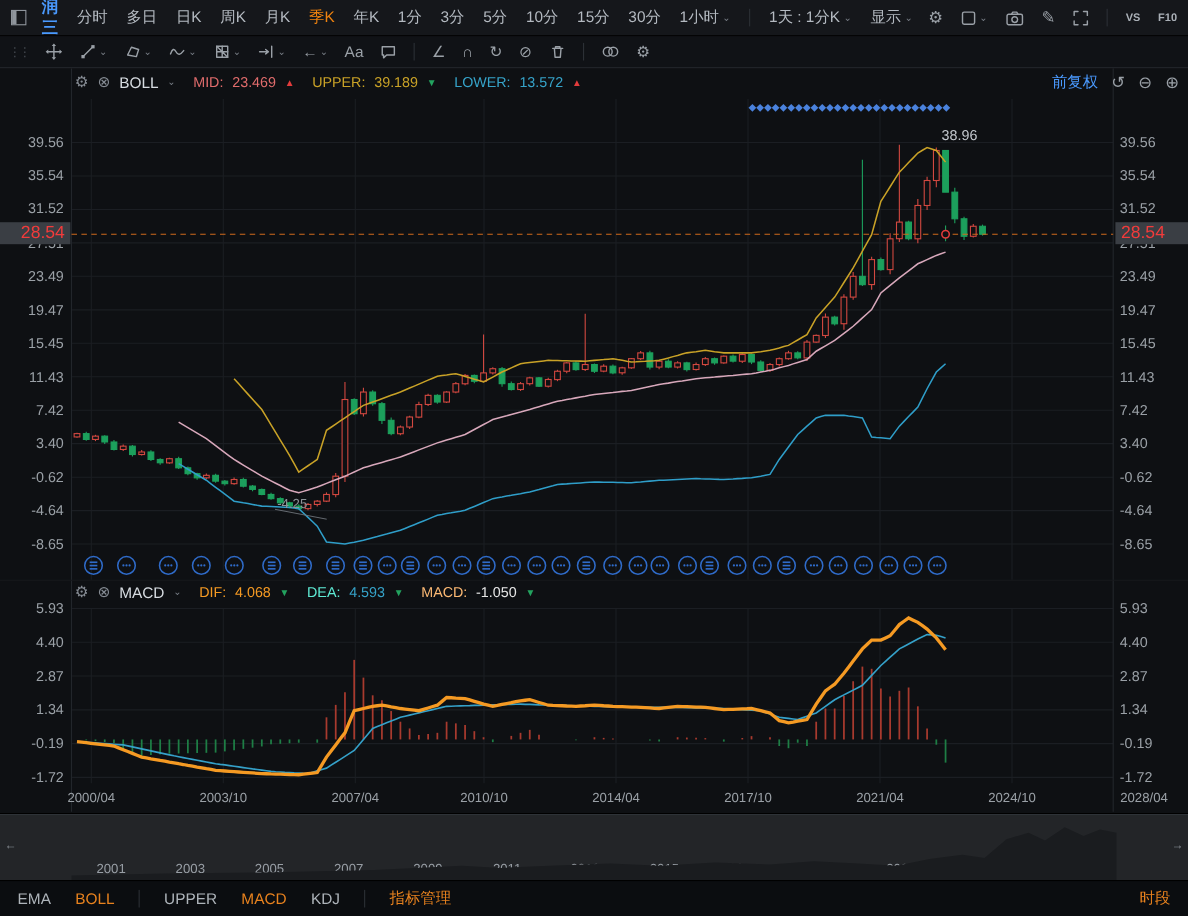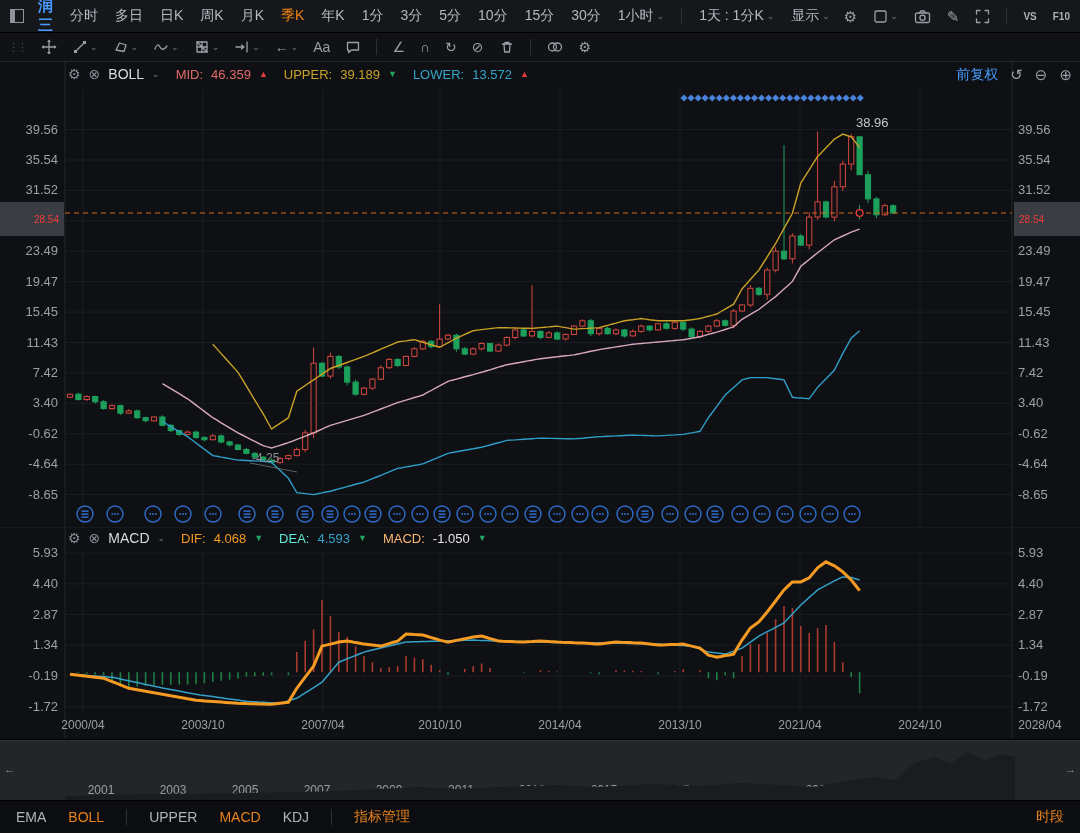--- a/index.html
+++ b/index.html
@@ -39,21 +39,21 @@
   .hdr .lbl { margin-left:8px; }
   .tri-up { color:#e23c3c; font-size:9px;}
   .tri-dn { color:#23a35f; font-size:9px;}
   #chart-controls { position:absolute; right:8px; top:66px; display:flex; align-items:center; gap:12px; z-index:20;}
   #adjust-label { color:#4a9aff; font-size:14px; cursor:pointer;}
   #chart-controls .ico { color:#9aa0a7; font-size:15px; cursor:pointer;}
 
   .axis-lab { position:absolute; color:#9aa0a6; font-size:13px; z-index:8; }
   .axis-left  { left:0;  width:58px; text-align:right; }
   .axis-right { left:1018px; width:60px; text-align:left; }
-  .price-tag { position:absolute; height:34px; background:#3a3e44; color:#f23b3b; font-size:10px;
+  .price-tag { position:absolute; height:20px; background:#3a3e44; color:#f23b3b; font-size:16px;
     z-index:12; display:flex; align-items:center; }
   #tag-left  { left:0; top:202px; width:64px; justify-content:flex-end; padding-right:5px;}
   #tag-right { left:1014px; top:202px; width:66px; padding-left:5px;}
 
   .xlab { position:absolute; top:718px; color:#9aa0a6; font-size:12px; transform:translateX(-50%); z-index:8;}
 
   #navigator { position:absolute; left:0; top:740px; width:1080px; height:60px; background:#232528;
     border-top:1px solid #2e3237; z-index:4;}
   .navyear { position:absolute; top:42px; color:#989ea5; font-size:12px; transform:translateX(-50%);}
   .navarrow { position:absolute; top:22px; color:#8a9096; font-size:11px;}
@@ -706,21 +706,21 @@
       <line x1="0" y1="739.5" x2="1080" y2="739.5" stroke="#000"></line>
       <line x1="0" y1="527.5" x2="1080" y2="527.5" stroke="#17191d"></line>
     </svg>
 
   <div id="boll-header" class="hdr">
     <span class="ico">⚙</span>
     <span class="ico">⊗</span>
     <span class="ind-name">BOLL</span>
     <span class="chev">⌄</span>
     <span class="lbl" style="color:#e06c6c">MID:</span>
-    <span style="color:#e06c6c">46.359</span>
+    <span style="color:#e06c6c">23.469</span>
     <span class="tri-up">▲</span>
     <span class="lbl" style="color:#c9a227">UPPER:</span>
     <span style="color:#c9a227">39.189</span>
     <span class="tri-dn">▼</span>
     <span class="lbl" style="color:#36a3c9">LOWER:</span>
     <span style="color:#36a3c9">13.572</span>
     <span class="tri-up">▲</span>
   </div>
 
   <div id="chart-controls">
@@ -818,17 +818,17 @@
     <div class="axis-lab axis-right" style="top: 637.306px;">1.34</div>
     <div class="axis-lab axis-left" style="top: 668.013px;">-0.19</div>
     <div class="axis-lab axis-right" style="top: 668.013px;">-0.19</div>
     <div class="axis-lab axis-left" style="top: 698.72px;">-1.72</div>
     <div class="axis-lab axis-right" style="top: 698.72px;">-1.72</div>
     <div class="xlab" style="left: 83px;">2000/04</div>
     <div class="xlab" style="left: 203px;">2003/10</div>
     <div class="xlab" style="left: 323px;">2007/04</div>
     <div class="xlab" style="left: 440px;">2010/10</div>
     <div class="xlab" style="left: 560px;">2014/04</div>
-    <div class="xlab" style="left: 680px;">2013/10</div>
+    <div class="xlab" style="left: 680px;">2017/10</div>
     <div class="xlab" style="left: 800px;">2021/04</div>
     <div class="xlab" style="left: 920px;">2024/10</div>
     <div class="xlab" style="left: 1040px;">2028/04</div>
   </div>
 
 </body></html>

